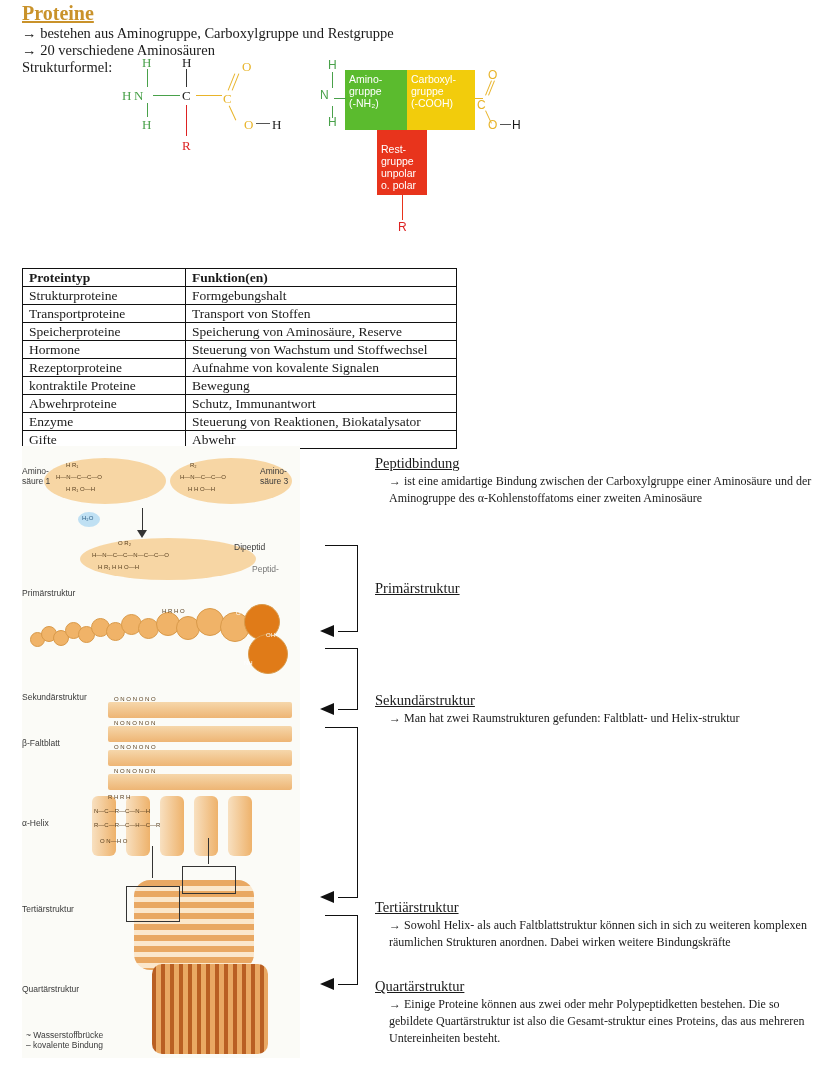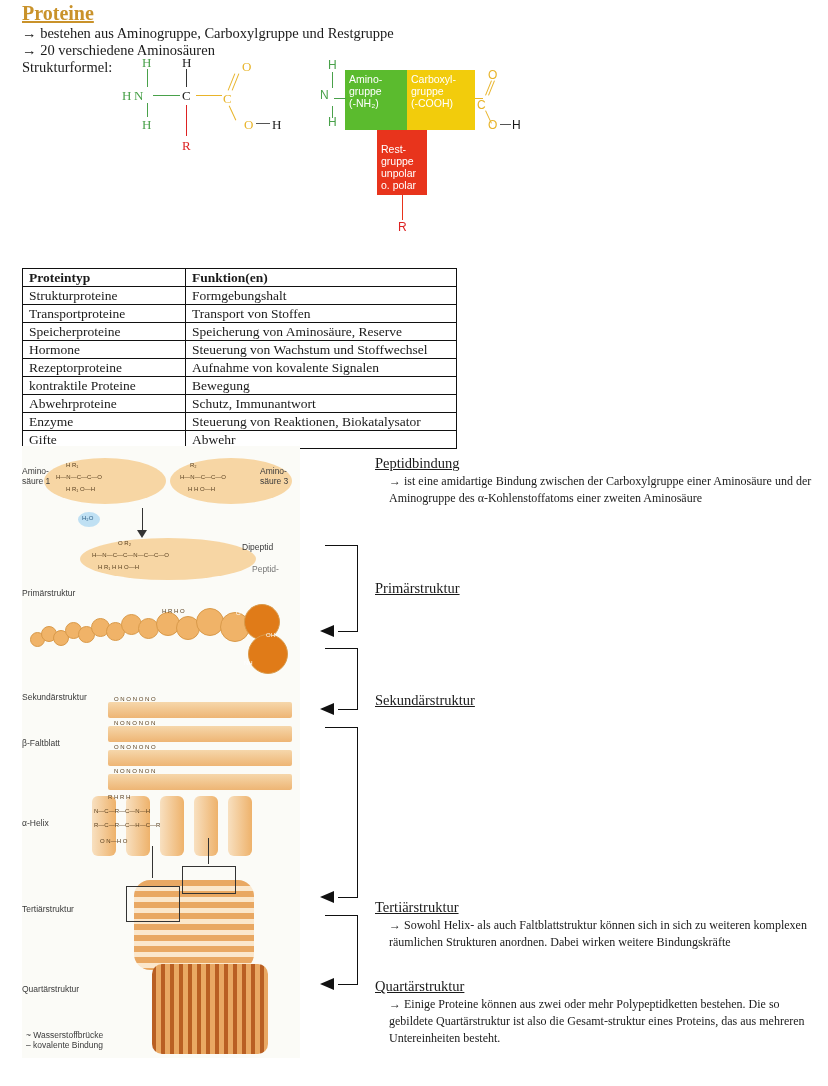--- a/index.html
+++ b/index.html
@@ -333,21 +333,21 @@
 
     <div class="ellipse" style="left:56px; top:66px; width:22px; height:15px; background:#bfe0f3;"></div>
     <span class="chemtiny" style="left:60px; top:69px; color:#2e5f85;">H₂O</span>
     <span class="ln" style="left:120px; top:62px; width:1px; height:26px; background:#333;"></span>
     <span style="position:absolute; left:115px; top:84px; width:0;height:0;border-left:5px solid transparent;border-right:5px solid transparent;border-top:8px solid #333;"></span>
 
     <div class="ellipse" style="left:58px; top:92px; width:176px; height:42px;"></div>
     <span class="chemtiny" style="left:96px; top:94px;">O      R₂</span>
     <span class="chemtiny" style="left:70px; top:106px;">H—N—C—C—N—C—C—O</span>
     <span class="chemtiny" style="left:76px; top:118px;">H   R₁   H   H   O—H</span>
-    <span class="figlabel" style="left:220px; top:96px;">Dipeptid</span>
+    <span class="figlabel" style="left:212px; top:96px;">Dipeptid</span>
     <span class="figlabel" style="left:230px; top:118px; color:#777;">Peptid-</span>
 
     <span class="figlabel" style="left:0px; top:142px;">Primärstruktur</span>
     <div class="beadrow" style="left:8px; top:158px;">
       <span class="bead" style="left:0px;  top:28px; width:13px; height:13px;"></span>
       <span class="bead" style="left:11px; top:22px; width:14px; height:14px;"></span>
       <span class="bead" style="left:23px; top:26px; width:14px; height:14px;"></span>
       <span class="bead" style="left:35px; top:18px; width:15px; height:15px;"></span>
       <span class="bead" style="left:48px; top:22px; width:15px; height:15px;"></span>
       <span class="bead" style="left:61px; top:14px; width:17px; height:17px;"></span>
@@ -408,20 +408,21 @@
     <h3>Peptidbindung</h3>
     <p>→ ist eine amidartige Bindung zwischen der Carboxylgruppe einer Aminosäure und der Aminogruppe des α-Kohlenstoffatoms einer zweiten Aminosäure</p>
   </div>
 
   <div class="note" style="top:580px;">
     <h3>Primärstruktur</h3>
   </div>
 
   <div class="note" style="top:692px;">
     <h3>Sekundärstruktur</h3>
+    <p>→ Man hat zwei Raumstrukturen gefunden: Faltblatt- und Helix-struktur</p>
   </div>
 
   <div class="note" style="top:899px;">
     <h3>Tertiärstruktur</h3>
     <p>→ Sowohl Helix- als auch Faltblattstruktur können sich in sich zu weiteren komplexen räumlichen Strukturen anordnen. Dabei wirken weitere Bindungskräfte</p>
   </div>
 
   <div class="note" style="top:978px;">
     <h3>Quartärstruktur</h3>
     <p>→ Einige Proteine können aus zwei oder mehr Polypeptidketten bestehen. Die so gebildete Quartärstruktur ist also die Gesamt-struktur eines Proteins, das aus mehreren Untereinheiten besteht.</p>

